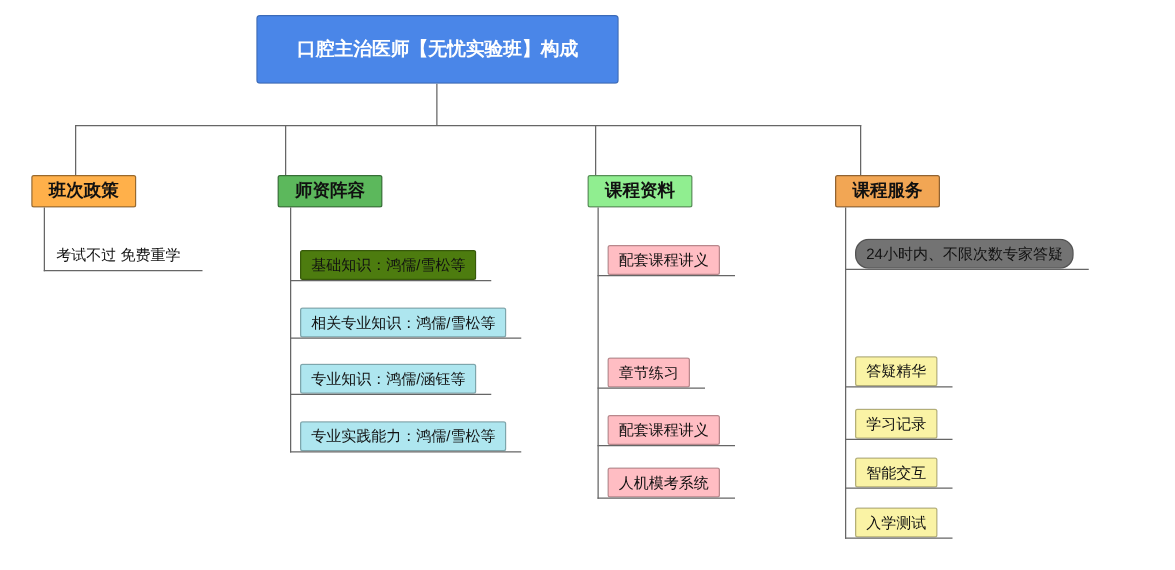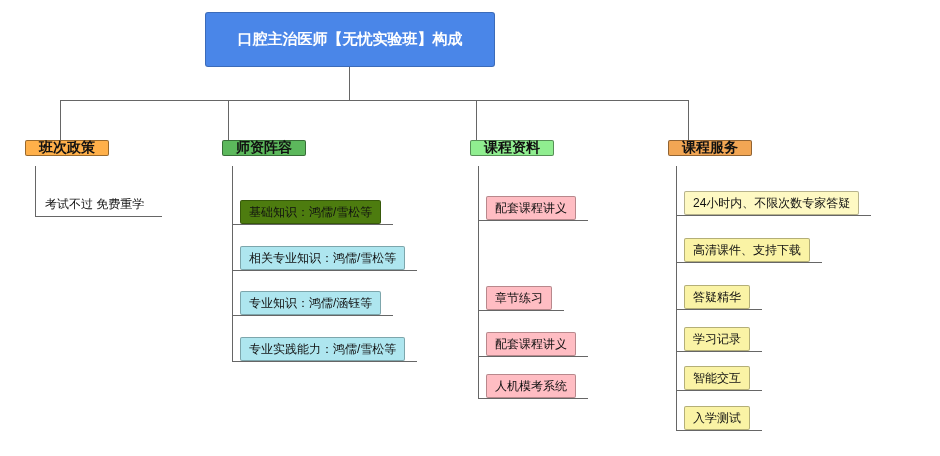--- a/index.html
+++ b/index.html
@@ -28,21 +28,21 @@
     font-size: 15px; font-weight: bold;
     color: #ffffff;
     border: 1px solid rgba(0,0,0,.2);
     border-radius: 3px;
     white-space: nowrap;
   }
 
   
   .cat {
     position: absolute;
-    height: 16px;
+    height: 26px;
     display: inline-flex; align-items: center;
     padding: 0 13px;
     font-size: 14px; font-weight: bold;
     color: #111111;
     border: 1px solid rgba(0,0,0,.4);
     border-radius: 2px;
     white-space: nowrap;
   }
 
   
@@ -126,25 +126,21 @@
   <div class="child" style="left:478px;top:332px">
     <span class="leaf" style="background: rgb(255, 189, 195);">配套课程讲义</span>
     <div class="underline" style="background: rgb(102, 102, 102);"></div>
   </div>
   <div class="child" style="left:478px;top:374px">
     <span class="leaf" style="background: rgb(255, 189, 195);">人机模考系统</span>
     <div class="underline" style="background: rgb(102, 102, 102);"></div>
   </div>
 
   <div class="child" style="left:676px;top:191px">
-    <span class="leaf" style="background: #fef9c3;">24小时内、不限次数专家答疑</span>
-    <div class="underline" style="background: rgb(102, 102, 102);"></div>
-  </div>
-  <div class="child" style="left:676px;top:238px">
-    <span class="leaf" style="background: rgb(250, 243, 165);">高清课件、支持下载</span>
+    <span class="leaf" style="background: #737373; border-radius: 11px;">24小时内、不限次数专家答疑</span>
     <div class="underline" style="background: rgb(102, 102, 102);"></div>
   </div>
   <div class="child" style="left:676px;top:285px">
     <span class="leaf" style="background: rgb(250, 243, 165);">答疑精华</span>
     <div class="underline" style="background: rgb(102, 102, 102);"></div>
   </div>
   <div class="child" style="left:676px;top:327px">
     <span class="leaf" style="background: rgb(250, 243, 165);">学习记录</span>
     <div class="underline" style="background: rgb(102, 102, 102);"></div>
   </div>

